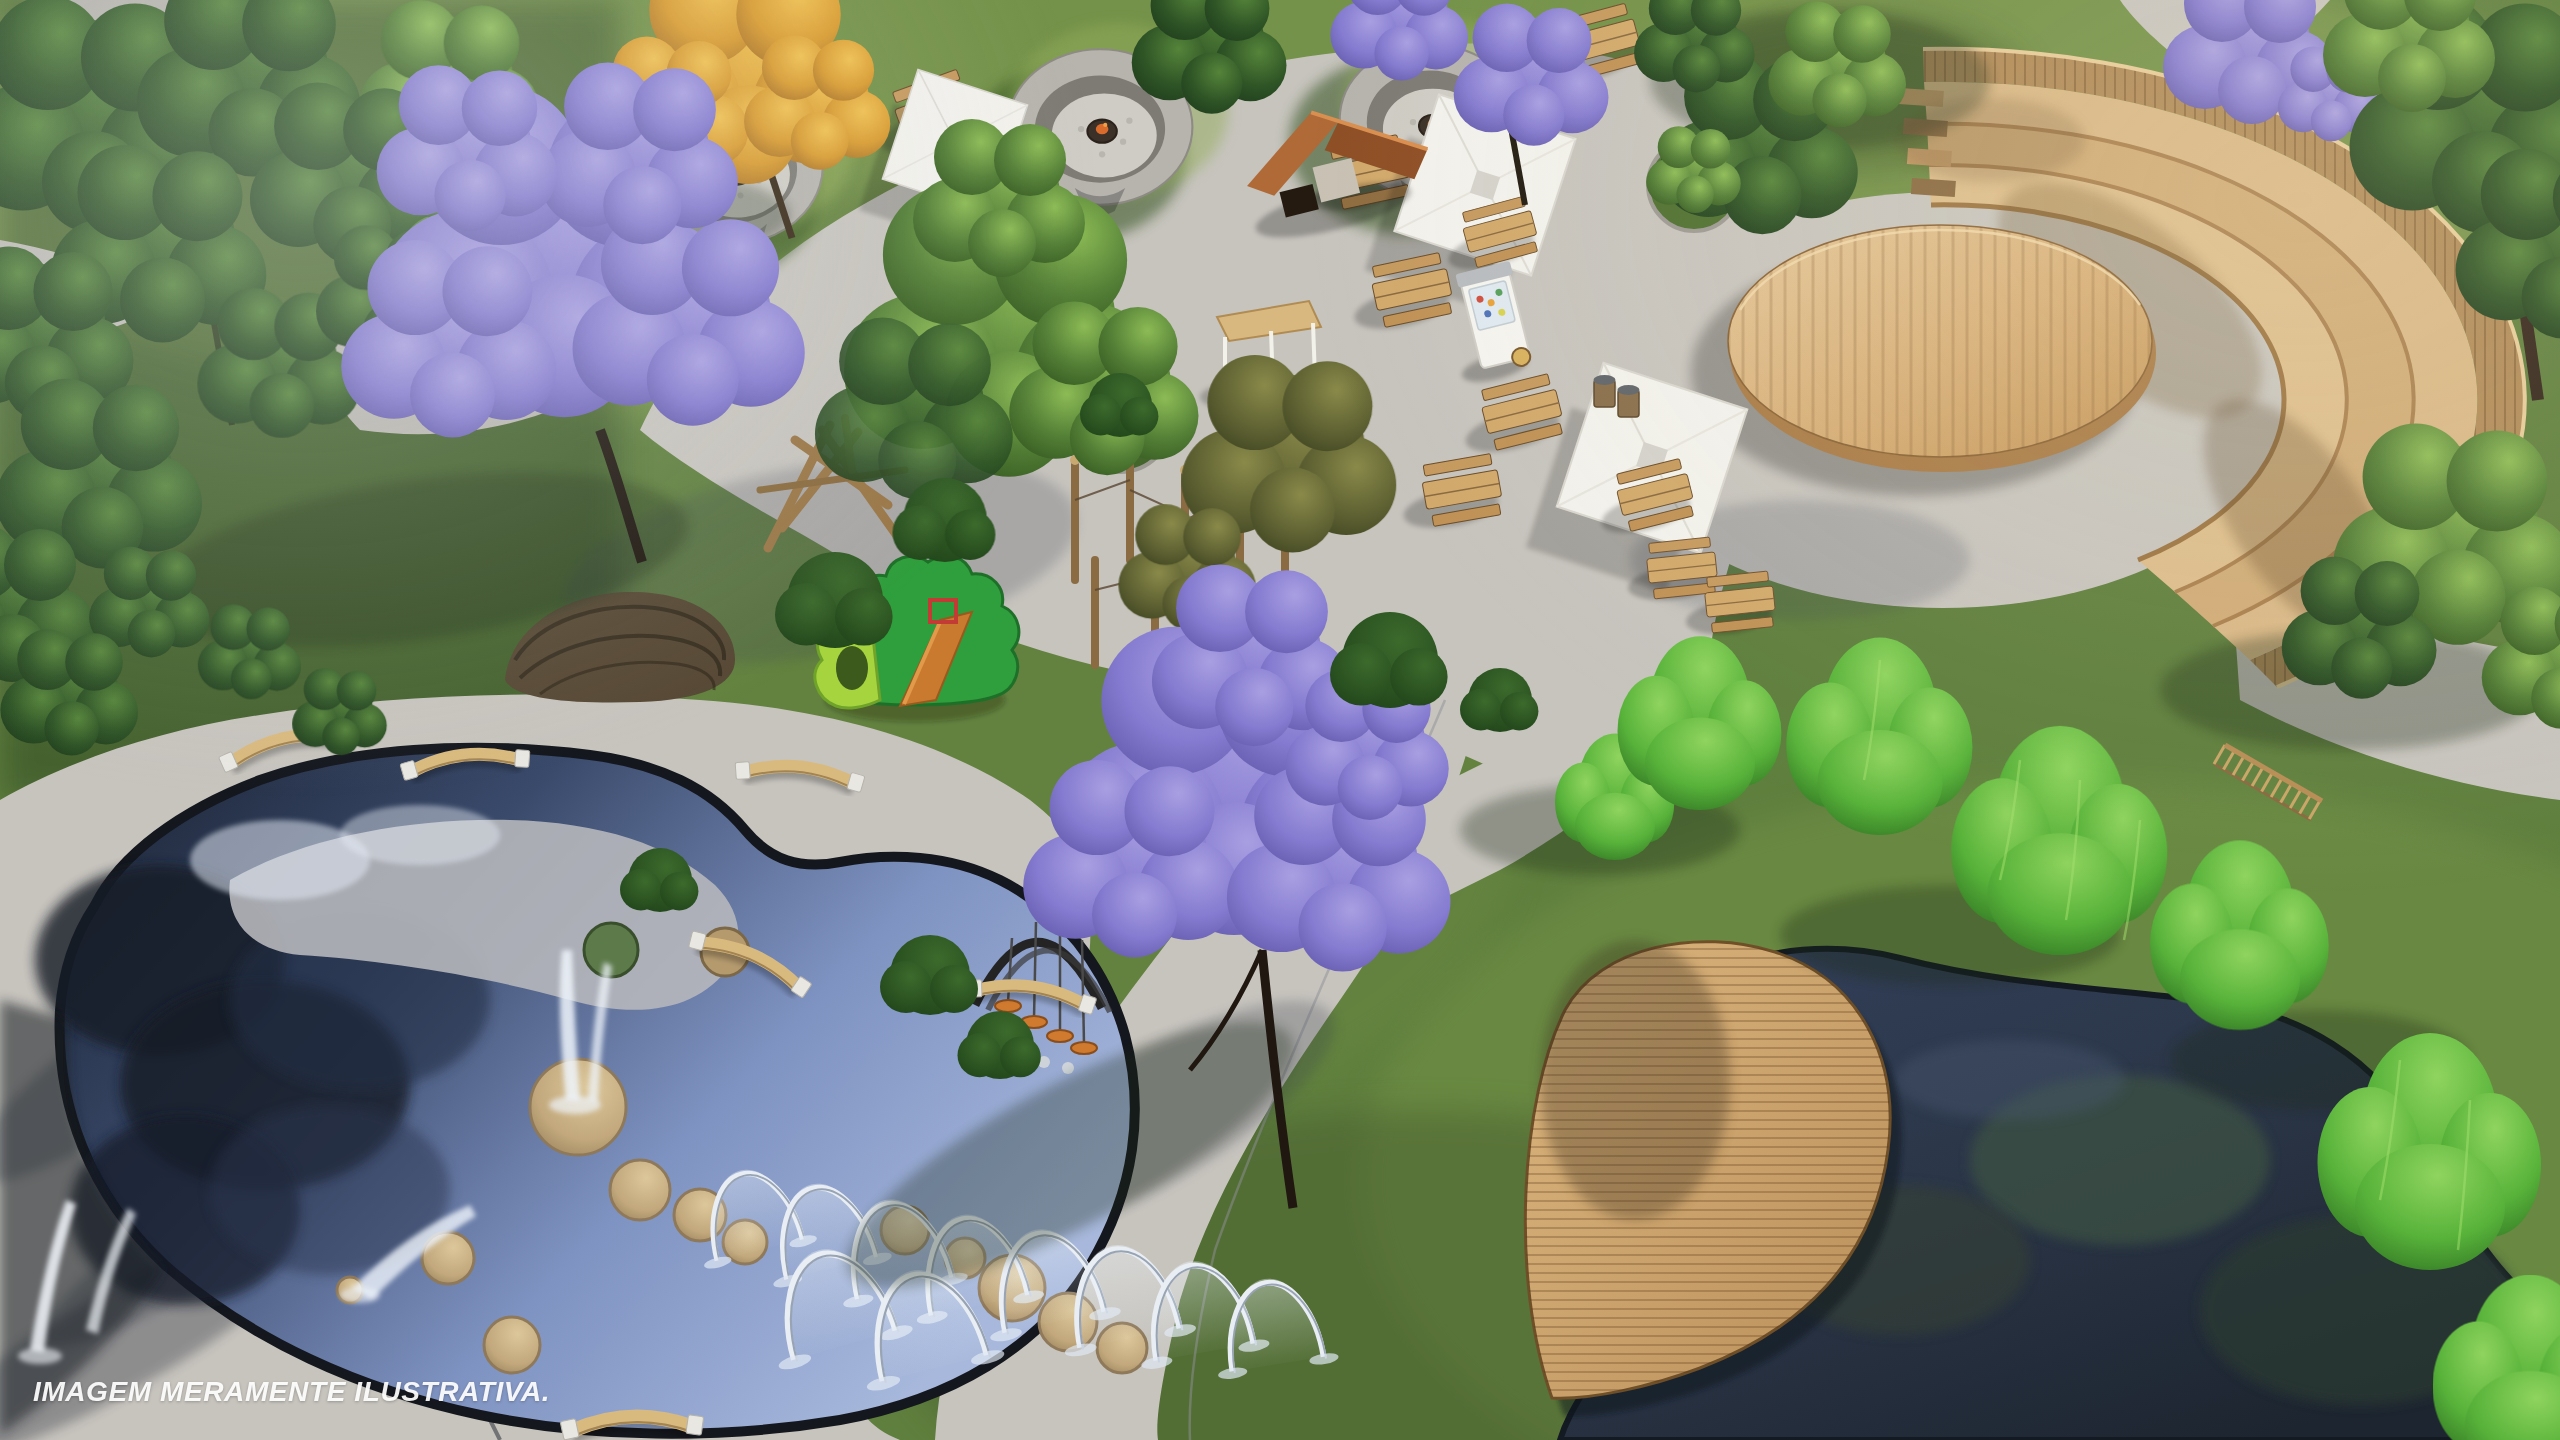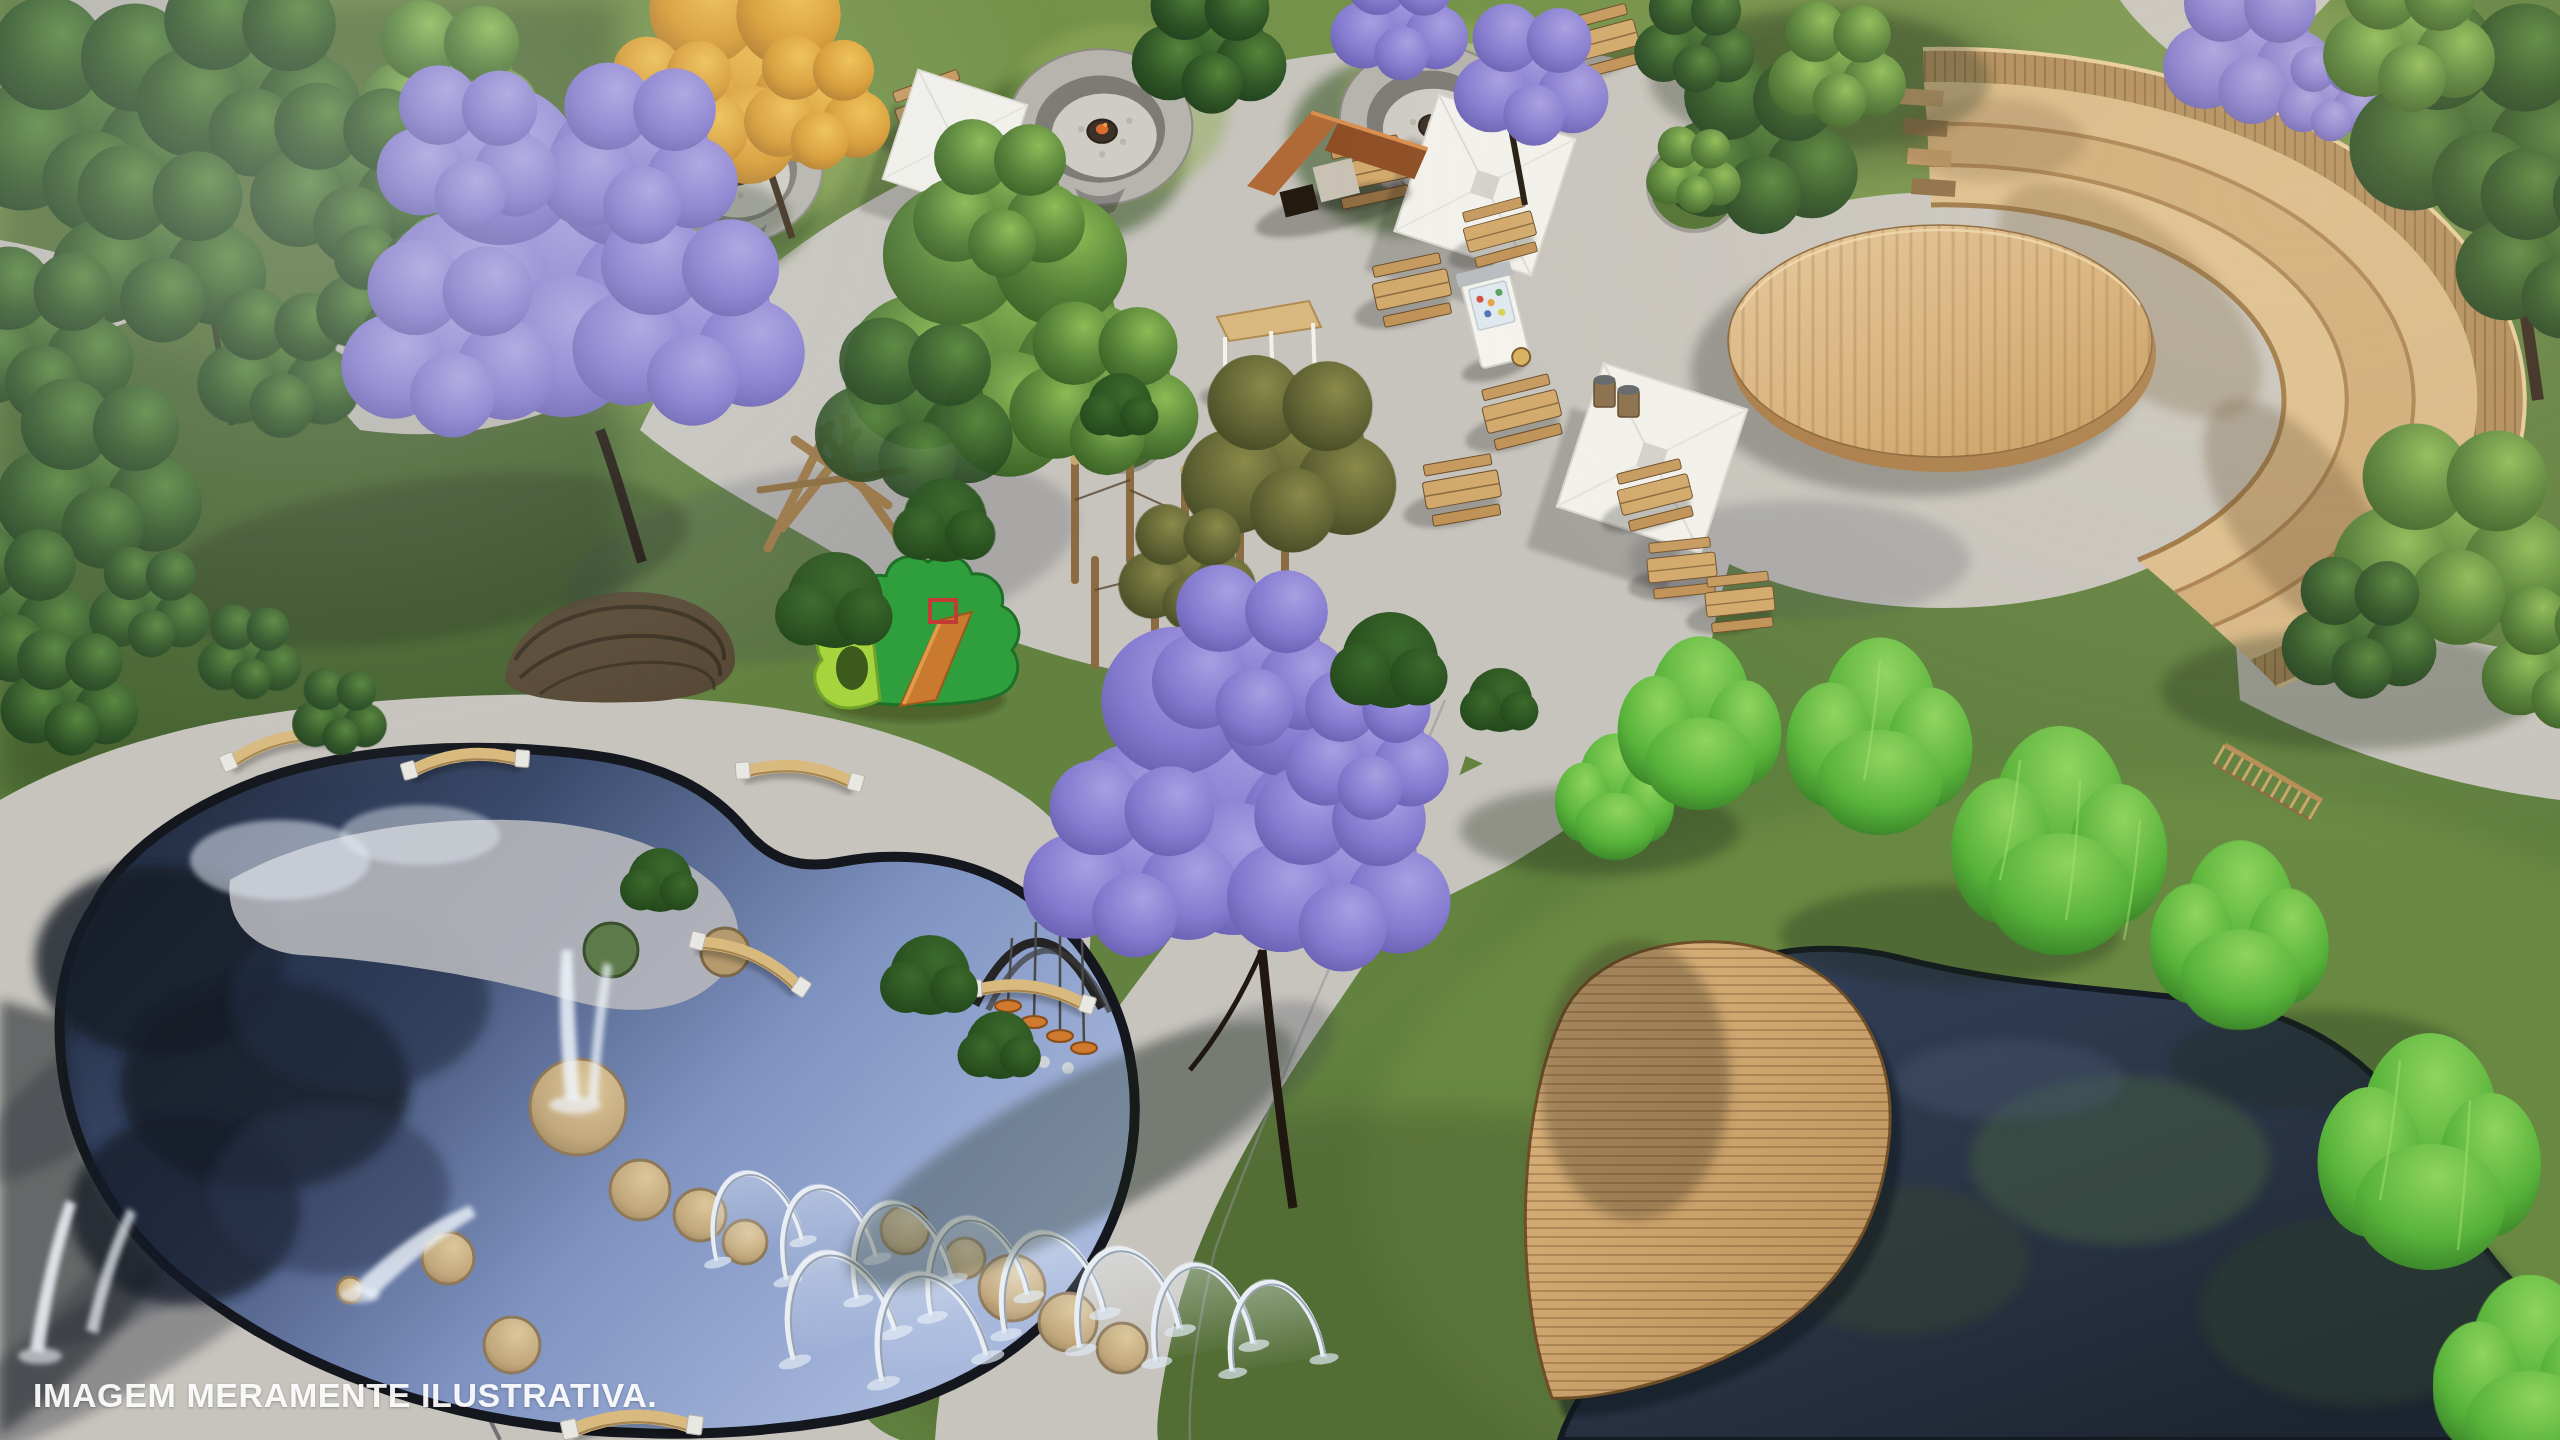--- a/index.html
+++ b/index.html
@@ -1,22 +1,22 @@
 <!DOCTYPE html>
 <html><head>
 <meta charset="utf-8">
 <style>
   html,body{margin:0;padding:0;background:#0b0e09;}
   .scene-wrap{position:relative;width:2560px;height:1440px;overflow:hidden;
     font-family:"Liberation Sans",sans-serif;}
   .scene-wrap svg{position:absolute;left:0;top:0;display:block;}
   .watermark{position:absolute;left:33px;top:1376px;
-    font-size:34px;font-weight:700;letter-spacing:.6px;
+    font-size:28px;font-weight:700;letter-spacing:.6px;
     color:rgba(255,255,255,.93);text-shadow:0 1px 3px rgba(0,0,0,.25);
-    font-family:"Liberation Sans",sans-serif;}
+    font-family:"Liberation Sans",sans-serif;font-style:italic;}
 </style>
 </head>
 <body>
 
 <div class="scene-wrap">
 <svg width="2560" height="1440" viewBox="0 0 2560 1440">
 <defs>
   <linearGradient id="gWater" x1="0" y1="0" x2="1" y2="0.6">
     <stop offset="0" stop-color="#1a2232"></stop>
           <stop offset="0.35" stop-color="#3a4a6b"></stop>

